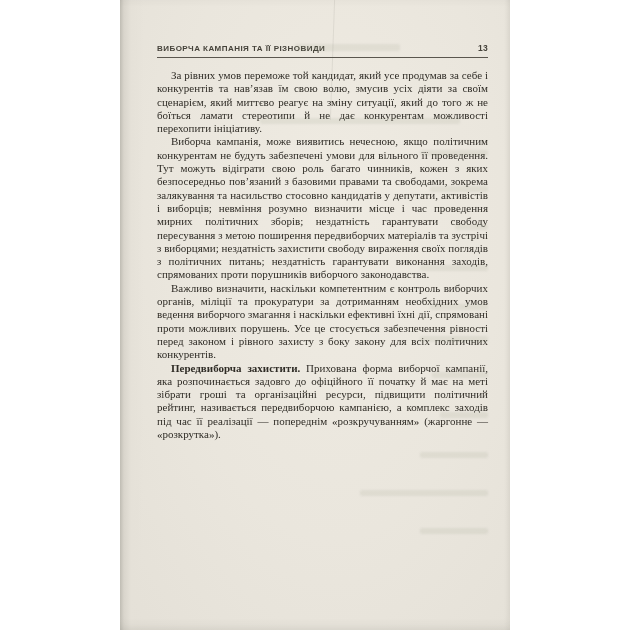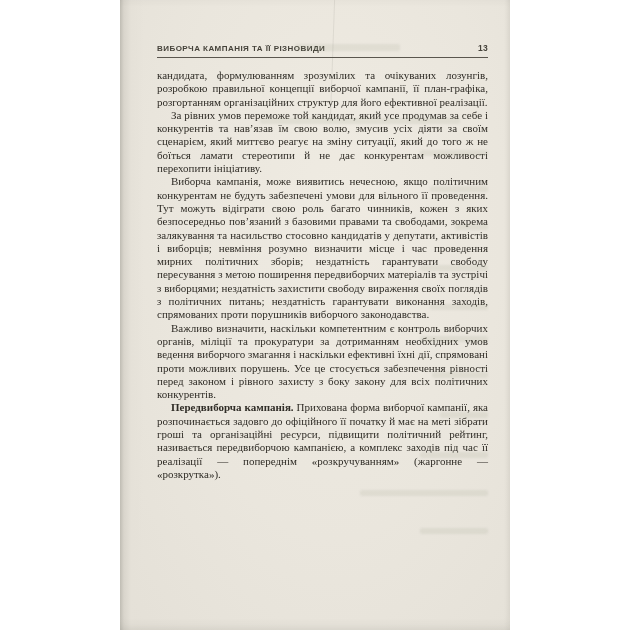--- a/index.html
+++ b/index.html
@@ -96,26 +96,25 @@
 
 <div class="photo">
   <div class="page">
 
     <div class="pheader">
       <span class="ptitle">ВИБОРЧА КАМПАНІЯ ТА ЇЇ РІЗНОВИДИ</span>
       <span class="pnum">13</span>
     </div>
 
     <div class="pbody">
-      <p>кандидата, формулюванням зрозумілих та очікуваних лозунгів, розробкою правильної концепції виборчої кампанії, її план-графіка, розгортанням організаційних структур для його ефективної реалізації.</p>
       <p class="ind">За рівних умов переможе той кандидат, який усе продумав за себе і конкурентів та нав’язав їм свою волю, змусив усіх діяти за своїм сценарієм, який миттєво реагує на зміну ситуації, який до того ж не боїться ламати стереотипи й не дає конкурентам можливості перехопити ініціативу.</p>
       <p class="ind">Виборча кампанія, може виявитись нечесною, якщо політичним конкурентам не будуть забезпечені умови для вільного її проведення. Тут можуть відіграти свою роль багато чинників, кожен з яких безпосередньо пов’язаний з базовими правами та свободами, зокрема залякування та насильство стосовно кандидатів у депутати, активістів і виборців; невміння розумно визначити місце і час проведення мирних політичних зборів; нездатність гарантувати свободу пересування з метою поширення передвиборчих матеріалів та зустрічі з виборцями; нездатність захистити свободу вираження своїх поглядів з політичних питань; нездатність гарантувати виконання заходів, спрямованих проти порушників виборчого законодавства.</p>
       <p class="ind">Важливо визначити, наскільки компетентним є контроль виборчих органів, міліції та прокуратури за дотриманням необхідних умов ведення виборчого змагання і наскільки ефективні їхні дії, спрямовані проти можливих порушень. Усе це стосується забезпечення рівності перед законом і рівного захисту з боку закону для всіх політичних конкурентів.</p>
       <p class="ind">
-        <span class="lead">Передвиборча кампанія.</span>
+        <span class="lead">Передвиборча захистити.</span>
         <span>Прихована форма виборчої кампанії, яка розпочинається задовго до офіційного її початку й має на меті зібрати гроші та організаційні ресурси, підвищити політичний рейтинг, називається передвиборчою кампанією, а комплекс заходів під час її реалізації — попереднім «розкручуванням» (жаргонне — «розкрутка»).</span>
       </p>
     </div>
 
     <div class="bleed" style="left:175px; top:44px;  width:105px; height:7px;"></div>
     <div class="bleed" style="left:140px; top:118px; width:200px; height:6px;"></div>
     <div class="bleed" style="left:300px; top:150px; width:68px;  height:6px;"></div>
     <div class="bleed" style="left:310px; top:186px; width:58px;  height:6px;"></div>
     <div class="bleed" style="left:335px; top:224px; width:33px;  height:6px;"></div>
     <div class="bleed" style="left:300px; top:265px; width:68px;  height:6px;"></div>

